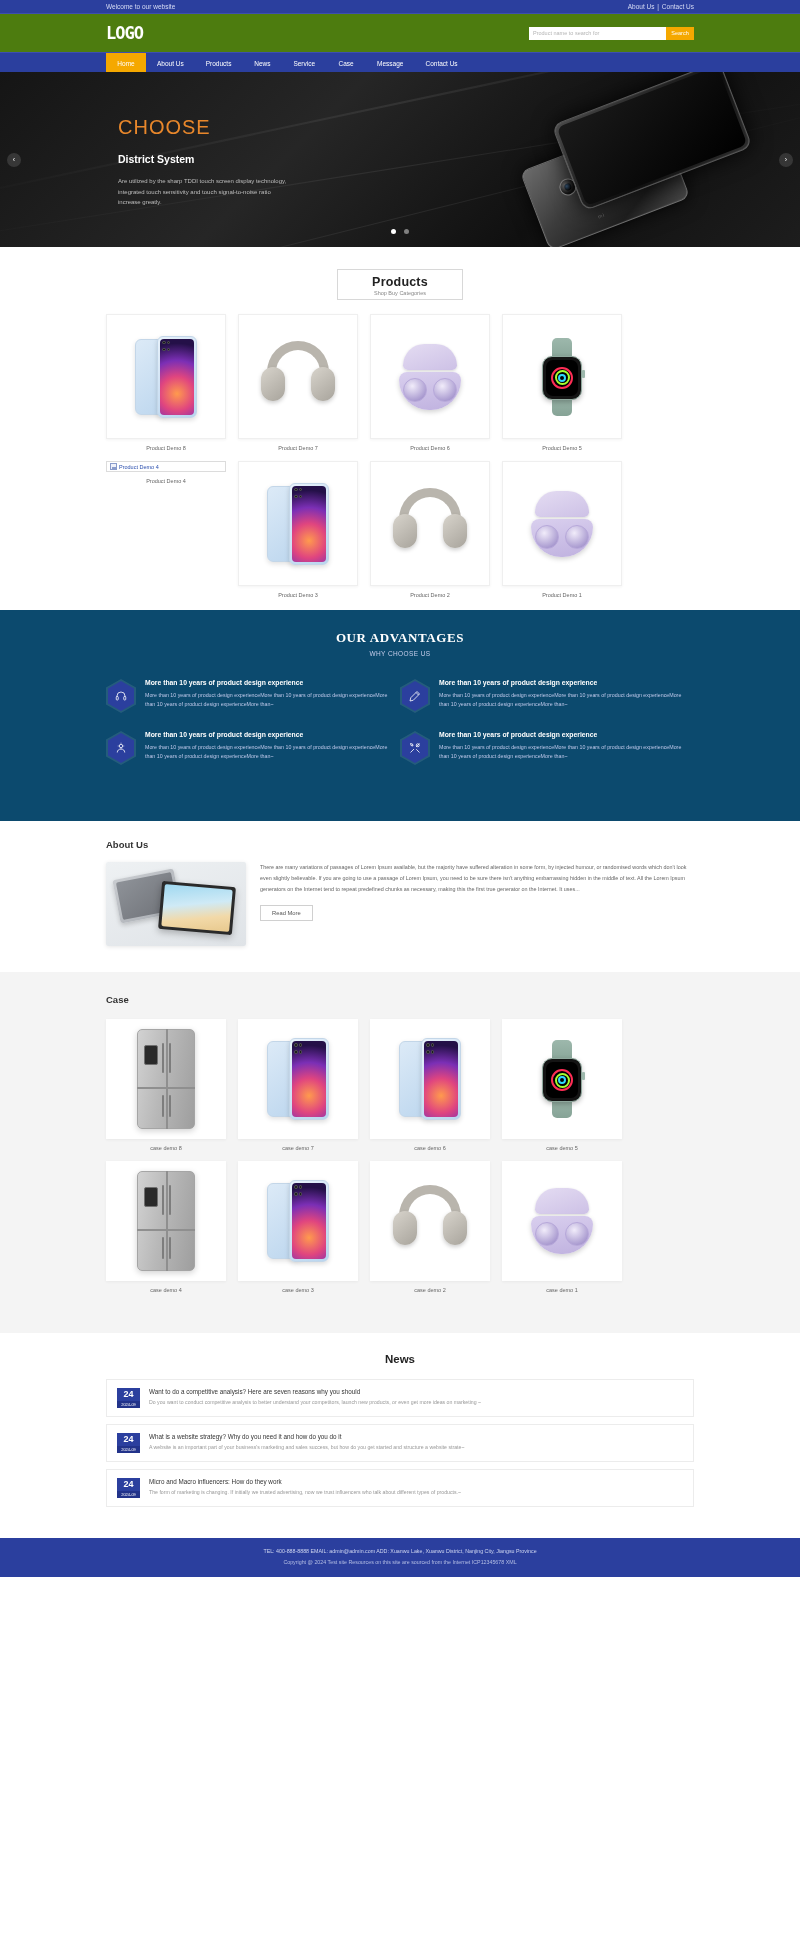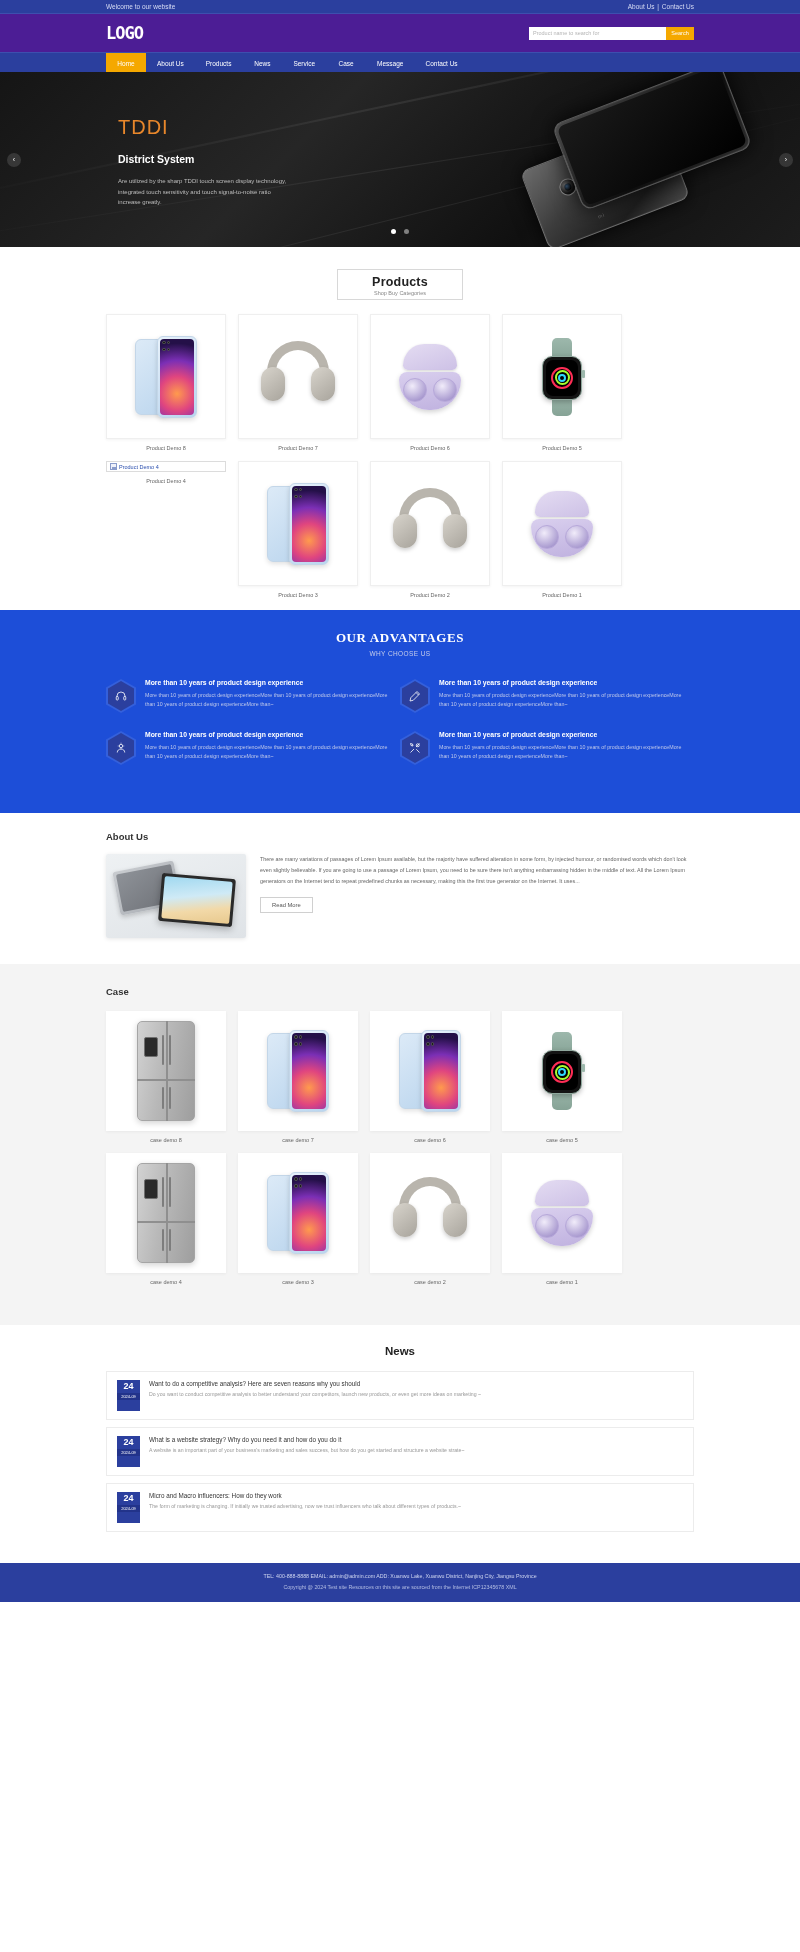--- a/index.html
+++ b/index.html
@@ -15,21 +15,21 @@
   .topbar {
     background:#2b3f9e; color:#d7dcf5; font-size:6.5px;
     height:14px; display:flex; align-items:center;
     border-bottom:1px solid #3d4fae;
   }
   .topbar .inner { display:flex; justify-content:space-between; width:588px; }
   .topbar a { color:#d7dcf5; text-decoration:none; }
   .topbar .right span { margin:0 1px; }
 
   
-  .header { background:#4c1d95; height:38px; }
+  .header { background:#4d7c0f; height:38px; }
   .header .inner { display:flex; align-items:center; justify-content:space-between; height:38px; }
   .logo {
     color:#fff; font-family:"DejaVu Sans Mono", monospace;
     font-size:17px; font-weight:bold; letter-spacing:-1px;
   }
   .searchbox { display:flex; height:13px; width:165px; }
   .searchbox input {
     flex:1; border:none; outline:none; background:#fff;
     font-size:5.5px; padding:0 4px; color:#888;
     font-family:"Liberation Sans", sans-serif;
@@ -250,21 +250,21 @@
   }
   .fr .hdl {
     position:absolute; width:2px; background:#7d7d7d; border-radius:1px;
   }
   .fr .hdl.a { left:25px; top:14px; height:30px; }
   .fr .hdl.b { left:32px; top:14px; height:30px; }
   .fr .hdl.c { left:25px; top:66px; height:22px; }
   .fr .hdl.d { left:32px; top:66px; height:22px; }
 
   
-  .adv { background:#1d4ed8; padding:20px 0 30px; }
+  .adv { background:#0c4a6e; padding:20px 0 38px; }
   .adv h2 { text-align:center; color:#fff; font-size:13px; font-family:"Liberation Serif", serif; letter-spacing:.6px; }
   .adv .sub { text-align:center; color:#c6cdeb; font-size:6.5px; margin-top:4px; letter-spacing:.4px; }
   .adv-grid { display:flex; flex-wrap:wrap; margin-top:22px; }
   .adv-item { width:50%; display:flex; gap:9px; padding:0 8px 18px 0; }
   .hexw { flex:none; width:30px; height:34px; position:relative; }
   .hex {
     width:30px; height:34px;
     background:rgba(255,255,255,.10);
     clip-path:polygon(50% 0%,100% 25%,100% 75%,50% 100%,0% 75%,0% 25%);
     display:flex; align-items:center; justify-content:center;
@@ -316,21 +316,21 @@
   .case .card { border:none; background:#fff; height:120px; }
 
   
   .news { background:#fff; padding:20px 0 24px; }
   .news h2 { text-align:center; font-size:11.5px; color:#222; font-weight:bold; margin-bottom:14px; }
   .news-item {
     display:flex; gap:9px; border:1px solid #ececec; padding:8px 10px;
     margin-bottom:7px; align-items:flex-start; background:#fff;
   }
   .nd {
-    flex:none; width:23px; text-align:center; background:#2b3f9e; color:#fff; padding-bottom:11px;
+    flex:none; width:23px; text-align:center; background:#2b3f9e; color:#fff; padding-bottom:0;
   }
   .nd .d { font-size:9px; font-weight:bold; line-height:13px; }
   .nd .m { font-size:4px; background:#22338a; display:block; line-height:7px; }
   .news-txt h3 { font-size:6.3px; color:#333; font-weight:normal; margin-bottom:4px; }
   .news-txt p { font-size:5.2px; color:#999; line-height:1.5; }
 
   
   .footer { background:#2b3f9e; color:#cfd6f0; text-align:center; padding:10px 0 12px; }
   .footer .l1 { font-size:5.3px; margin-bottom:5px; }
   .footer .l2 { font-size:5.3px; color:#b4bee4; }
@@ -379,21 +379,21 @@
     <div class="streak s2"></div>
     <div class="streak s3"></div>
 
     <div class="phone-b">
       <div class="cam"></div>
       <div class="brandtxt">mi</div>
     </div>
     <div class="phone-a"></div>
 
     <div class="hero-copy">
-      <div class="hero-title">TDDI</div>
+      <div class="hero-title">CHOOSE</div>
       <div class="hero-sub">District System</div>
       <div class="hero-desc">Are utilized by the sharp TDDI touch screen display technology, integrated touch sensitivity and touch signal-to-noise ratio increase greatly.</div>
     </div>
 
     <div class="hero-arrow l">‹</div>
     <div class="hero-arrow r">›</div>
     <div class="hero-dots">
       <i class="on"></i>
       <i></i>
     </div>

